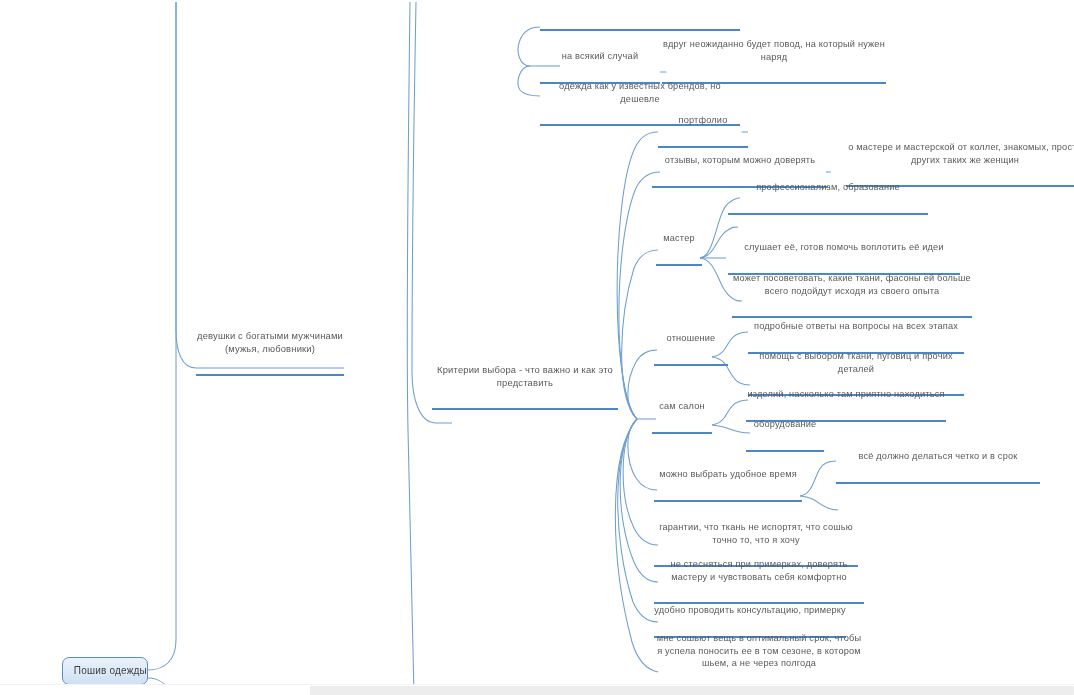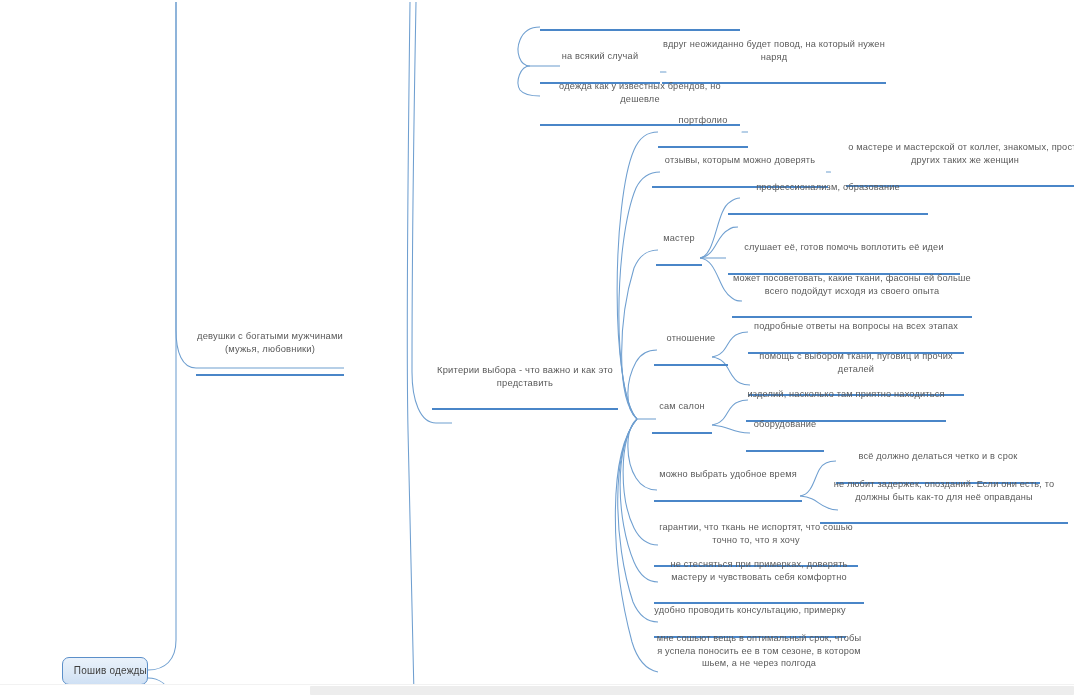--- a/index.html
+++ b/index.html
@@ -178,21 +178,20 @@
   <div class="node" style="left:652px; top:400px; width:60px;">сам салон</div>
 
   <div class="node" style="left:746px; top:388px; width:200px;">изделий, насколько там приятно находиться</div>
 
   <div class="node" style="left:746px; top:418px; width:78px;">оборудование</div>
 
   <div class="node" style="left:654px; top:468px; width:148px;">можно выбрать удобное время</div>
 
   <div class="node" style="left:836px; top:450px; width:204px;">всё должно делаться четко и в срок</div>
 
-  <div class="node" style="left:820px; top:478px; width:248px;">не любит задержек, опозданий. Если они есть, то должны быть как-то для неё оправданы</div>
 
   <div class="node" style="left:654px; top:521px; width:204px;">гарантии, что ткань не испортят, что сошью точно то, что я хочу</div>
 
   <div class="node" style="left:654px; top:558px; width:210px;">не стесняться при примерках, доверять мастеру и чувствовать себя комфортно</div>
 
   <div class="node" style="left:654px; top:604px; width:192px;">удобно проводить консультацию, примерку</div>
 
   <div class="node" style="left:654px; top:632px; width:210px;">мне сошьют вещь в оптимальный срок, чтобы я успела поносить ее в том сезоне, в котором шьем, а не через полгода</div>
 
   <div class="scroll-track">

